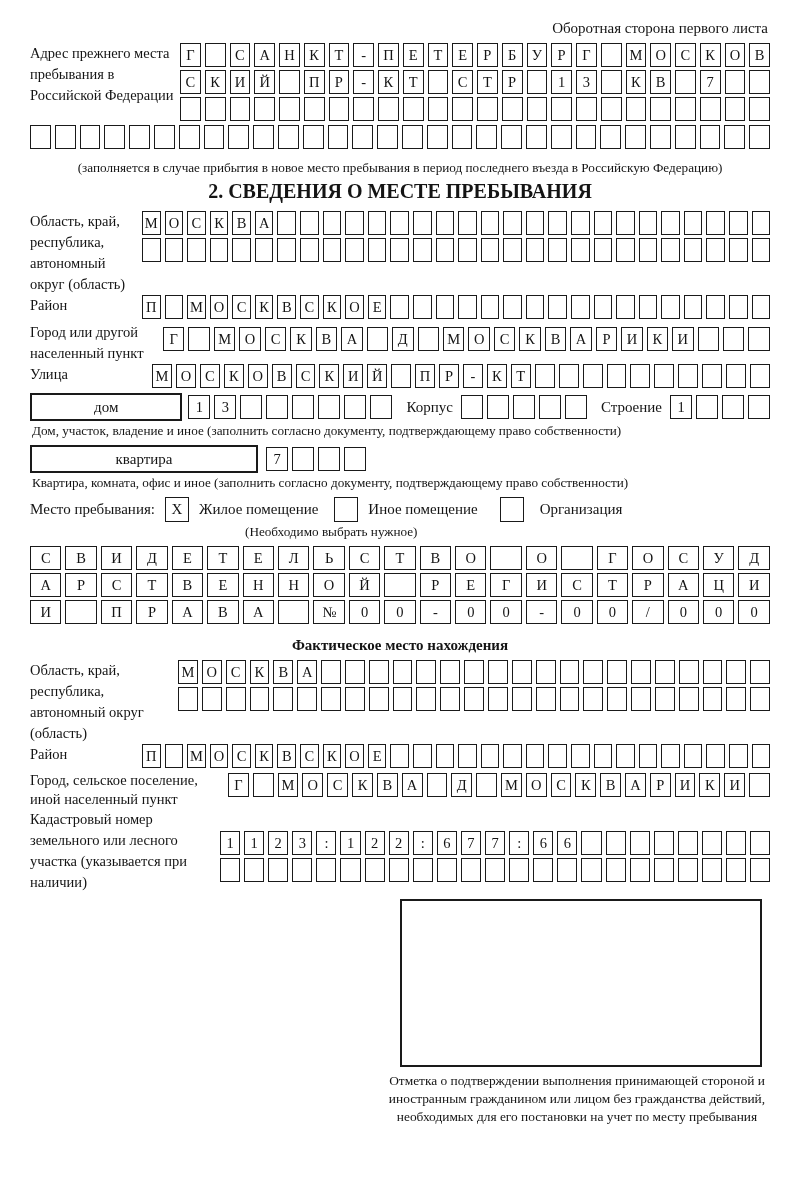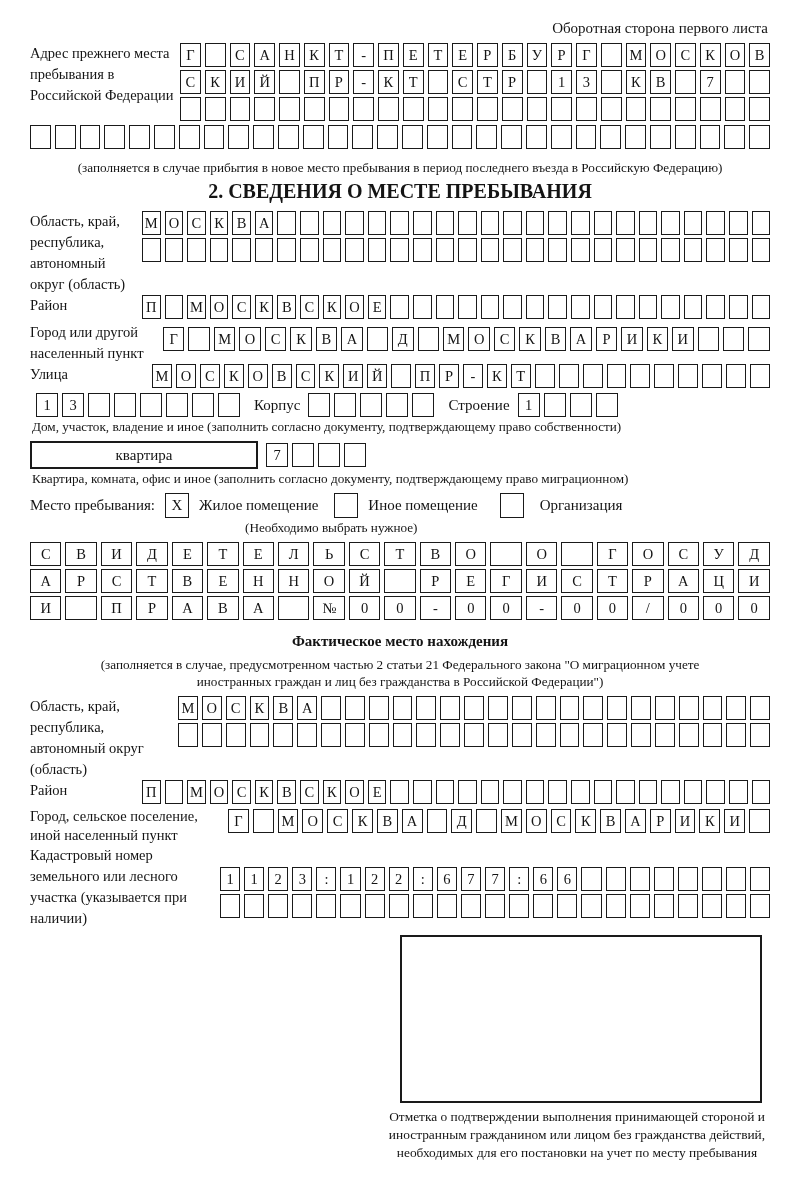--- a/index.html
+++ b/index.html
@@ -335,20 +335,21 @@
           <div class="cell"></div>
           <div class="cell"></div>
           <div class="cell"></div>
           <div class="cell"></div>
           <div class="cell"></div>
         </div>
     </div>
   </div>
 
   <div class="houserow">
+    <div class="widebox wb-dom">дом</div>
     <div class="cellrow cw204">
         <div class="cell">1</div>
         <div class="cell">3</div>
         <div class="cell"></div>
         <div class="cell"></div>
         <div class="cell"></div>
         <div class="cell"></div>
         <div class="cell"></div>
         <div class="cell"></div>
       </div>
@@ -372,21 +373,21 @@
 
   <div class="houserow">
     <div class="widebox wb-kv">квартира</div>
     <div class="cellrow cw100" style="margin-left:8px;">
         <div class="cell">7</div>
         <div class="cell"></div>
         <div class="cell"></div>
         <div class="cell"></div>
       </div>
   </div>
-  <div class="note-left">Квартира, комната, офис и иное (заполнить согласно документу, подтверждающему право миграционном)</div>
+  <div class="note-left">Квартира, комната, офис и иное (заполнить согласно документу, подтверждающему право собственности)</div>
 
   <div class="chkrow">
     <span>Место пребывания:</span>
     <span class="chk">X</span>
     <span class="optlbl">Жилое помещение</span>
     <span class="chk" style="margin-left:16px;"></span>
     <span class="optlbl">Иное помещение</span>
     <span class="chk" style="margin-left:22px;"></span>
     <span class="optlbl" style="margin-left:16px;">Организация</span>
   </div>
@@ -460,21 +461,20 @@
           <div class="cell">0</div>
           <div class="cell">/</div>
           <div class="cell">0</div>
           <div class="cell">0</div>
           <div class="cell">0</div>
         </div>
     </div>
   </div>
 
   <div class="h3">Фактическое место нахождения</div>
-  <div class="subnote">(заполняется в случае, предусмотренном частью 2 статьи 21 Федерального закона "О миграционном учете иностранных граждан и лиц без гражданства в Российской Федерации")</div>
 
   <div class="flexrow">
     <div class="lbl w148">Область, край, республика, автономный округ (область)</div>
     <div class="cellcol">
       <div class="cellrow">
           <div class="cell">М</div>
           <div class="cell">О</div>
           <div class="cell">С</div>
           <div class="cell">К</div>
           <div class="cell">В</div>

